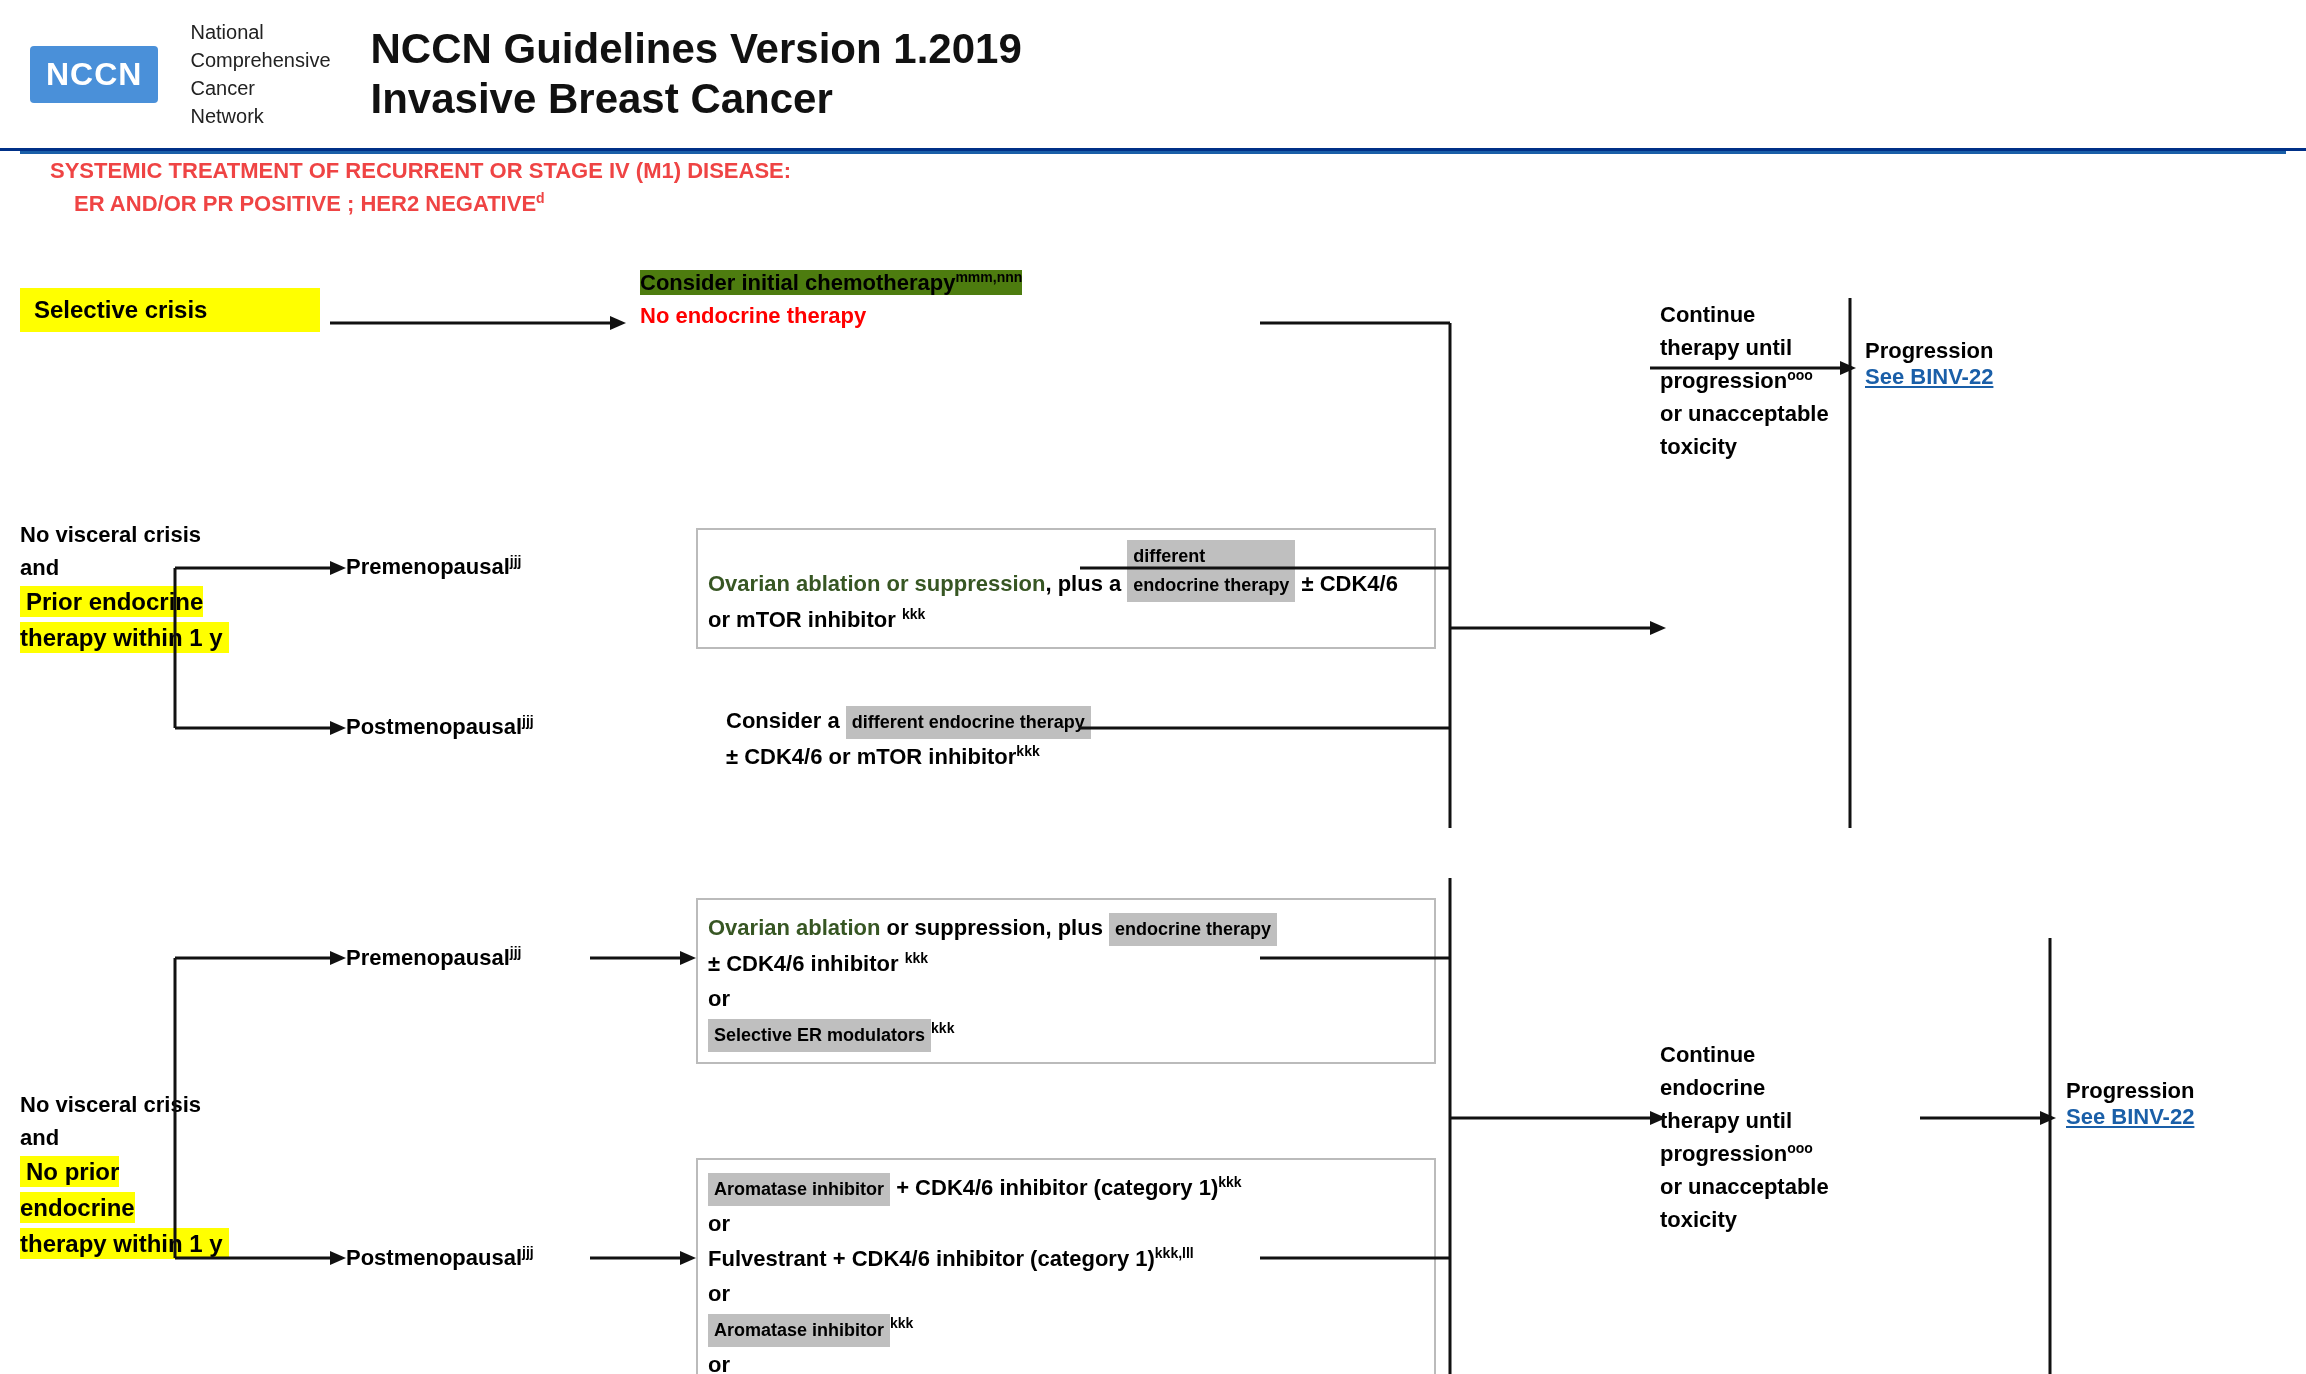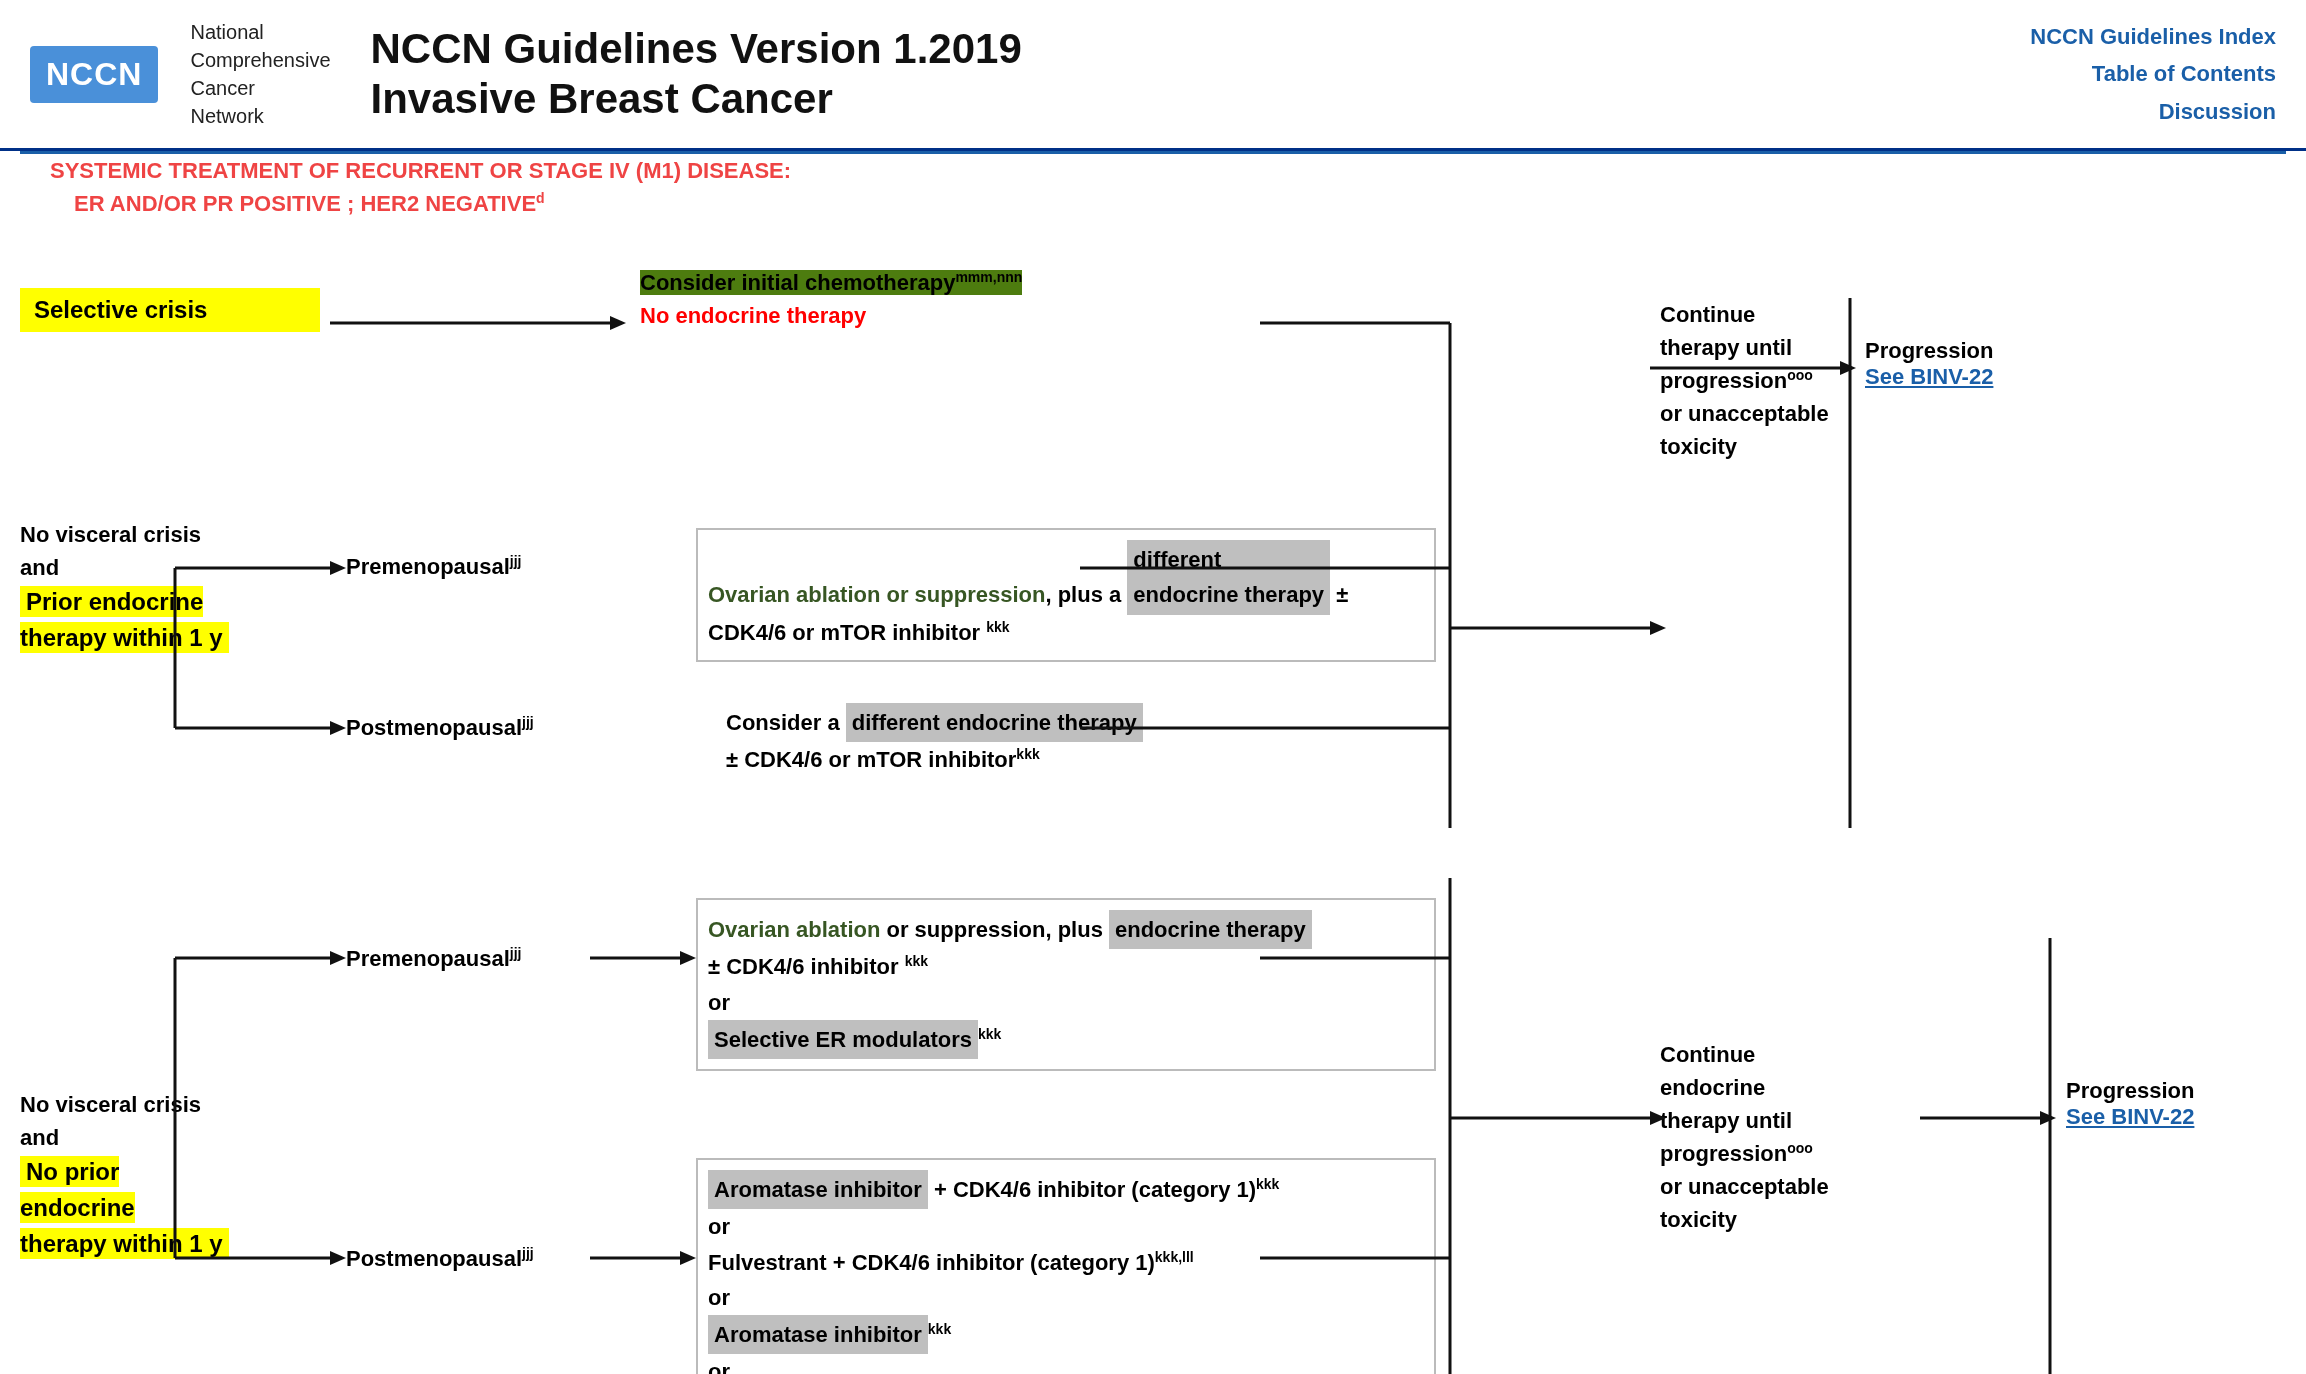--- a/index.html
+++ b/index.html
@@ -77,21 +77,21 @@
       background: #ffff00;
       font-weight: bold;
       padding: 8px 14px;
       font-size: 24px;
       border: none;
       display: inline-block;
     }
     .box-gray {
       background: #bfbfbf;
       padding: 2px 6px;
-      font-size: 22px;
+      font-size: 18px;
       display: inline-block;
     }
     .box-green-text {
       color: #375623;
       font-weight: bold;
     }
     .text-red {
       color: #ff0000;
       font-weight: bold;
     }
@@ -135,25 +135,20 @@
       <span>Comprehensive</span>
       <span>Cancer</span>
       <span>Network</span>
     </div>
     <div class="header-title">
       <h1>
         <span>NCCN Guidelines Version 1.2019</span><br>
         <span>Invasive Breast Cancer</span>
       </h1>
     </div>
-    <div class="header-nav">
-      <a href="#">NCCN Guidelines Index</a>
-      <a href="#">Table of Contents</a>
-      <a href="#">Discussion</a>
-    </div>
   </div>
 
   <div class="separator"></div>
 
   <div class="page-content">
 
     <div class="section-title">
       <div>SYSTEMIC TREATMENT OF RECURRENT OR STAGE IV (M1) DISEASE:</div>
       <div>
         <span class="underline-bold">ER AND/OR PR POSITIVE</span>

